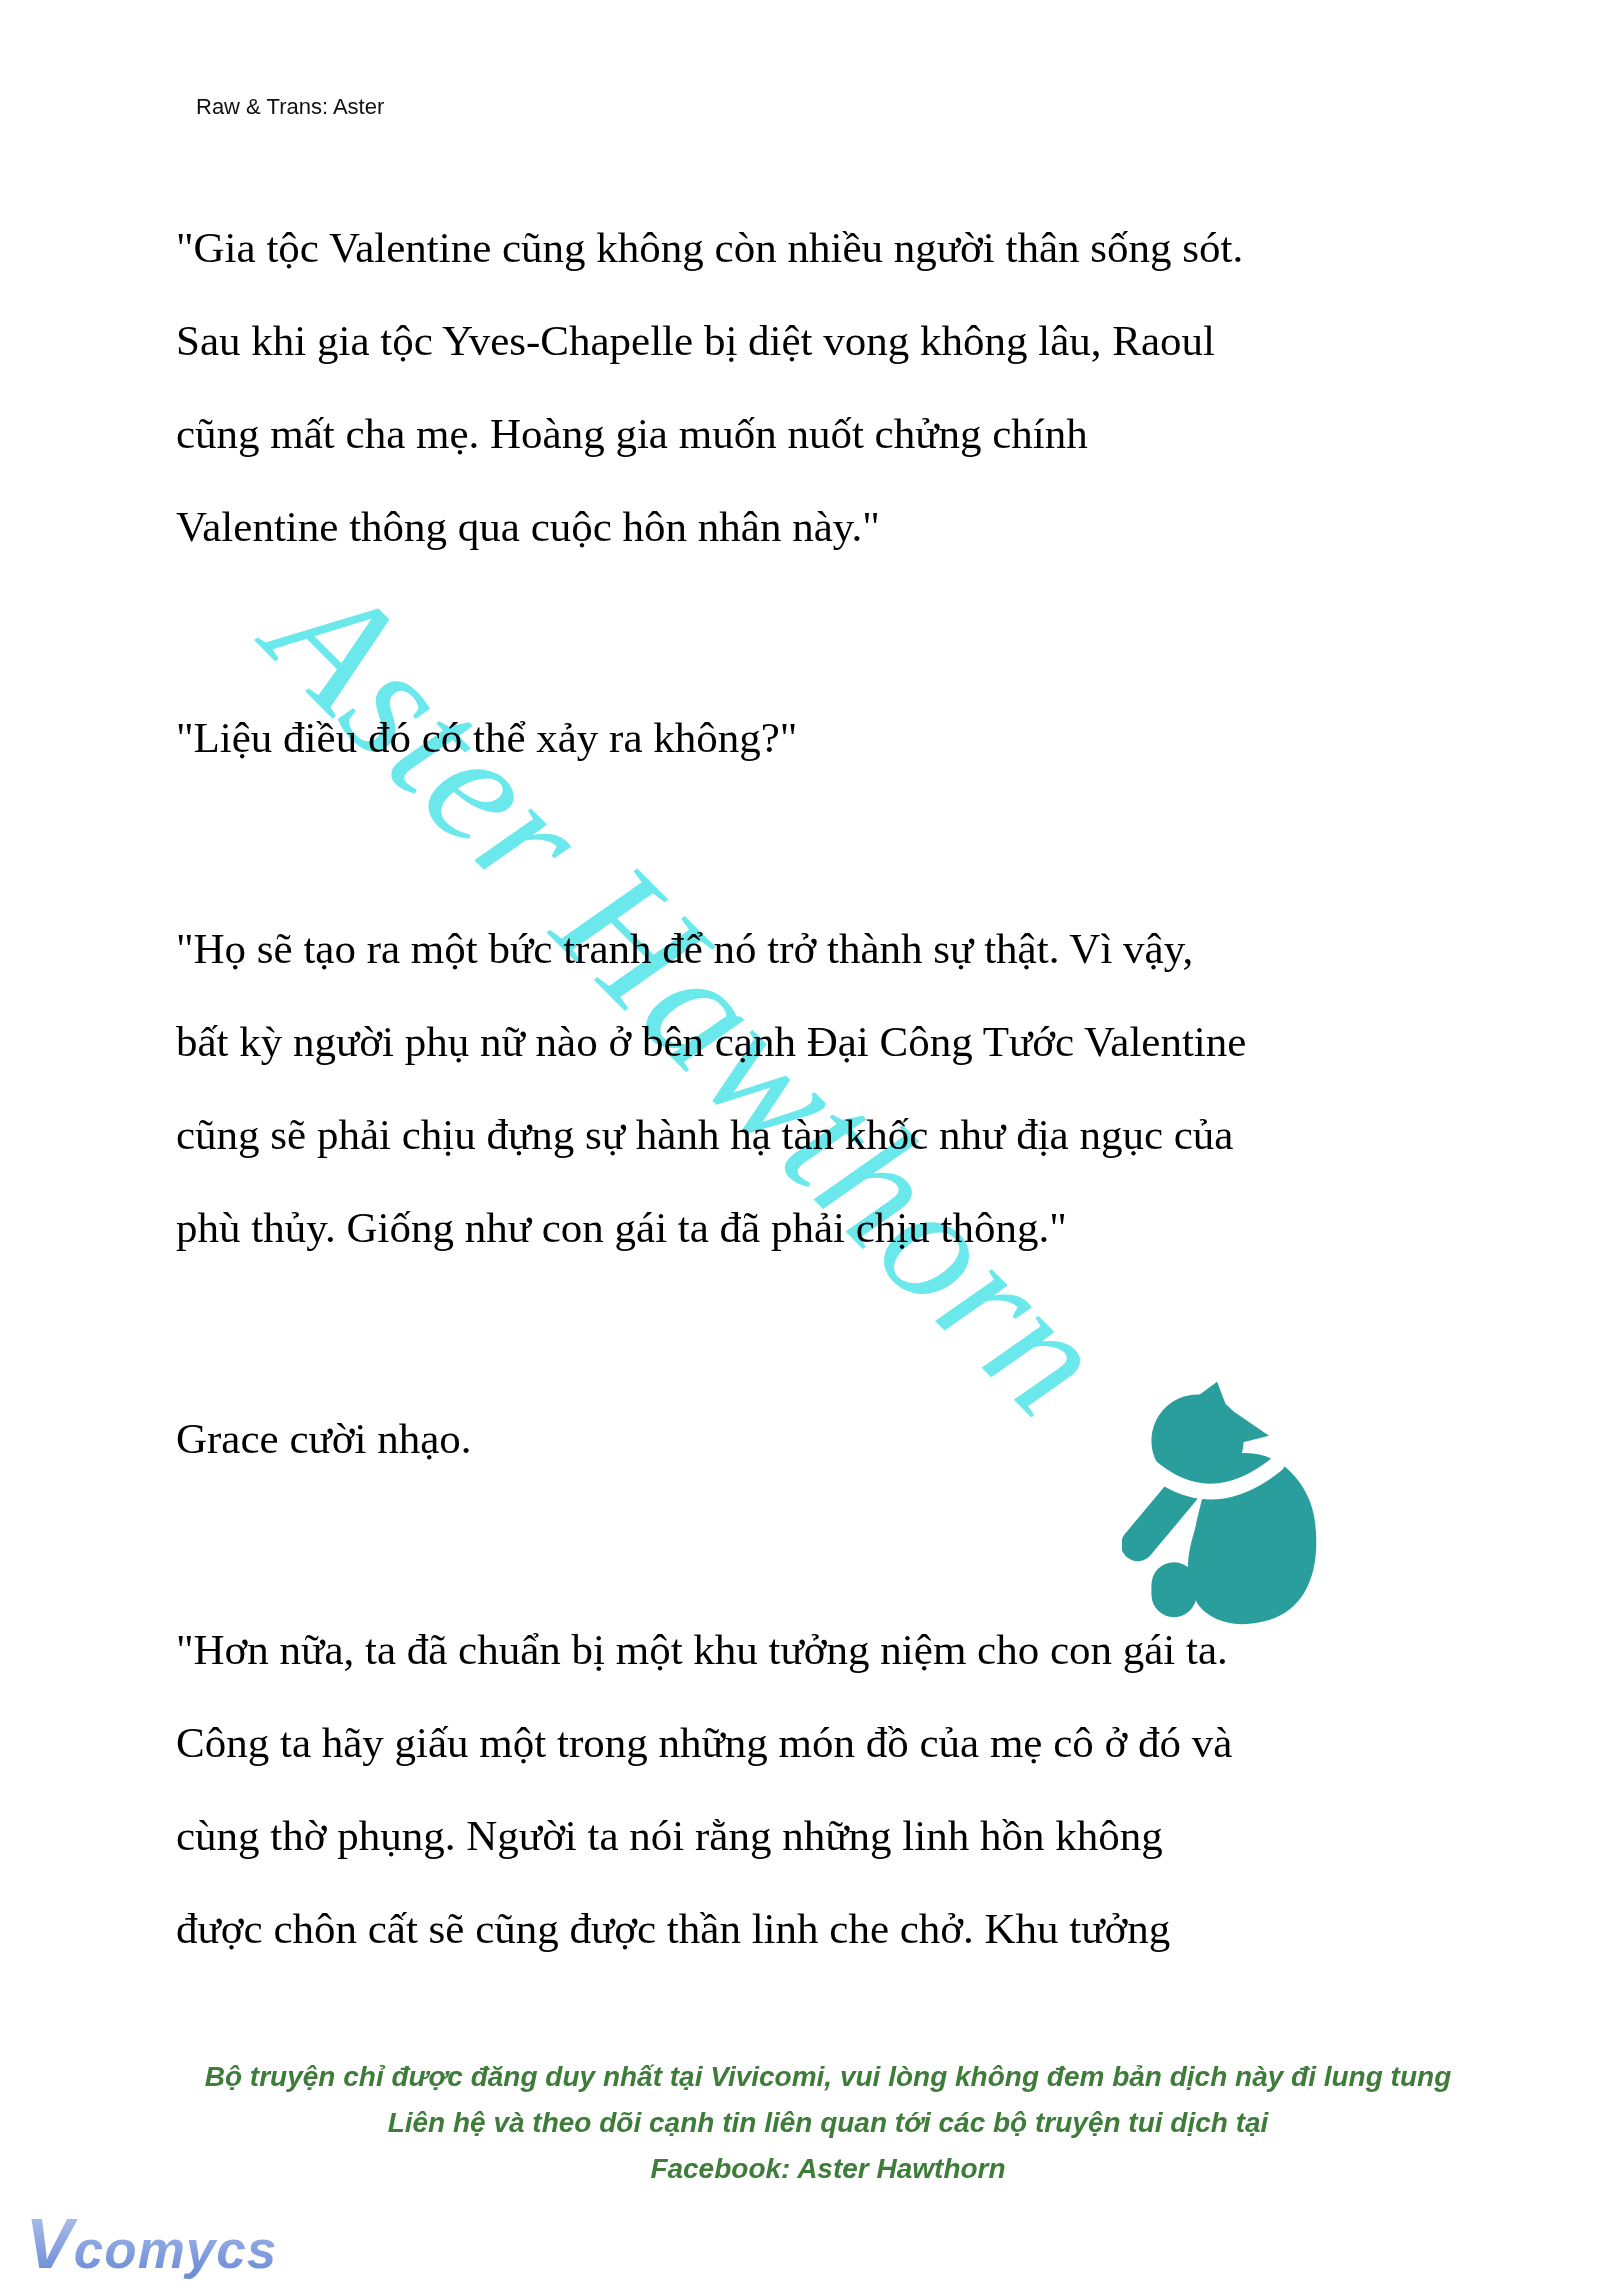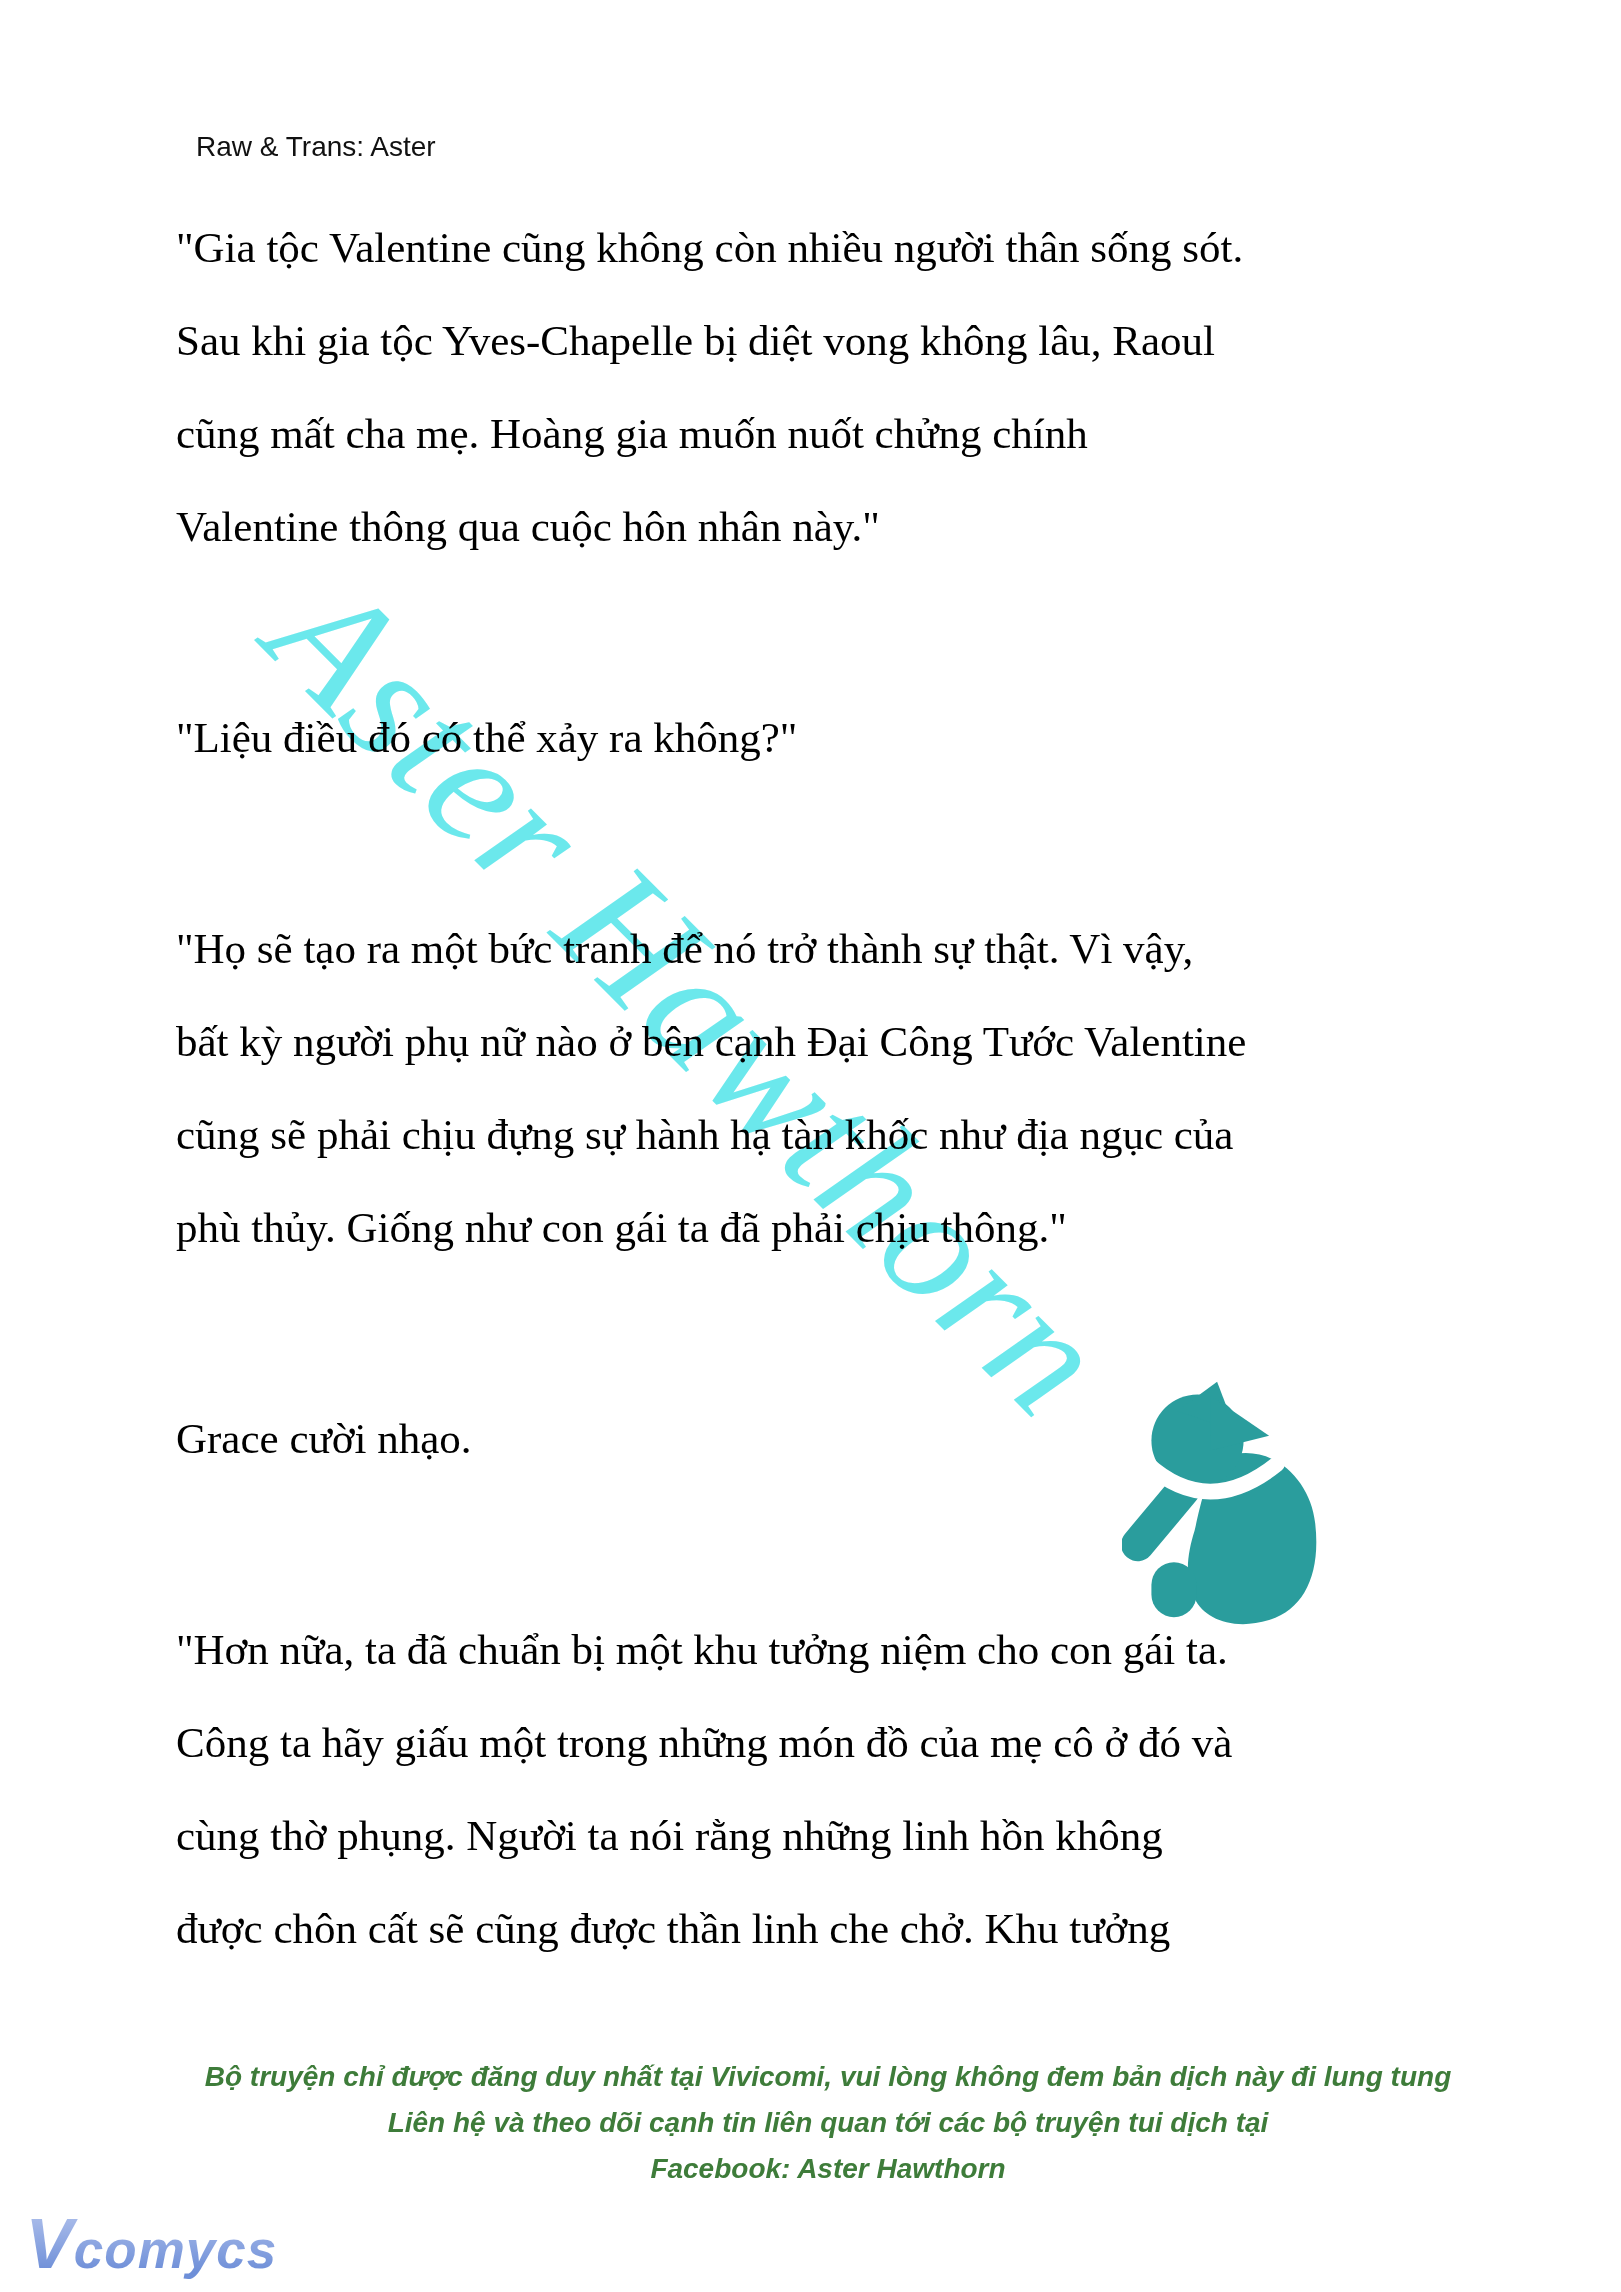--- a/index.html
+++ b/index.html
@@ -9,24 +9,23 @@
     width:1621px; height:2293px;
     margin:0 auto;
     background:#ffffff;
     overflow:hidden;
     font-family:"Liberation Serif", serif;
   }
   .credit {
     position:absolute;
     left:196px; top:94px;
     font-family:"Liberation Sans", sans-serif;
-    font-size:28px;
+    font-size:22px;
     color:#111;
     white-space:nowrap;
-    margin-top:37px;
   }
   .watermark {
     position:absolute;
     left:368px; top:539px;
     font-family:"Liberation Serif", serif;
     font-style:italic;
     font-size:167px;
     letter-spacing:2px;
     color:var(--watermark, #6be8ec);
     transform:rotate(45deg);

